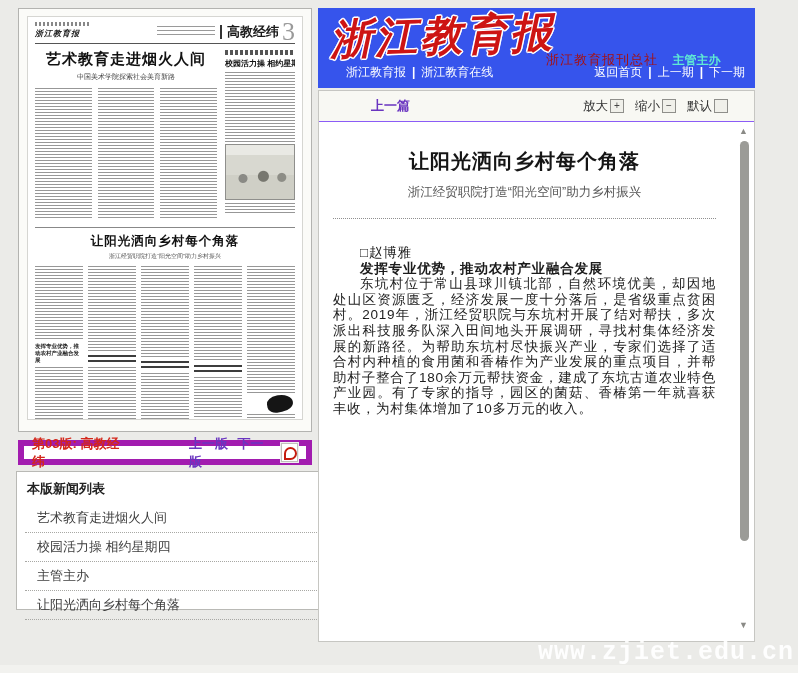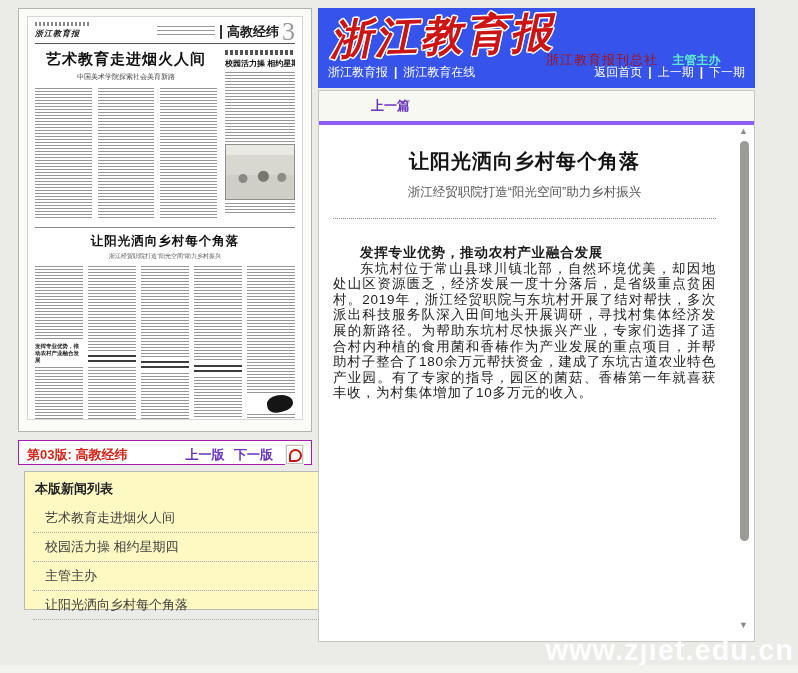--- a/index.html
+++ b/index.html
@@ -38,70 +38,70 @@
   .np-headline3{text-align:center;font-size:12.5px;font-weight:bold;color:#111;letter-spacing:1px;}
   .np-sub3{text-align:center;font-size:6px;color:#555;margin:2px 0 5px 0;}
   .np-cols2{display:flex;gap:5px;height:158px;}
   .np-col2{flex:1;display:flex;flex-direction:column;}
   .np-subhead{font-size:5.5px;font-weight:bold;color:#222;line-height:7px;margin:3px 0;}
   .np-boldline{height:9px;background-image:repeating-linear-gradient(#3d3d3d 0,#3d3d3d 2px,transparent 2px,transparent 5px);margin:3px 0;}
   .flex1{flex:1;}
   .np-stamp{width:26px;height:17px;background:#151515;border-radius:45% 55% 50% 40%;transform:rotate(-10deg);align-self:flex-end;margin:2px 2px 2px 0;}
 
   
-  .page-bar{position:absolute;left:18px;top:440px;width:294px;height:25px;background:#fff;border:1px solid #a21caf;box-sizing:border-box;display:flex;align-items:flex-end;}
+  .page-bar{position:absolute;left:18px;top:440px;width:294px;height:25px;background:#fff;border:6px solid #a21caf;box-sizing:border-box;display:flex;align-items:center;}
   .pb-label{color:#d4261a;font-weight:bold;font-size:13px;margin-left:8px;}
   .pb-links{margin-left:58px;font-size:13px;font-weight:bold;}
   .pb-links a{color:#6a35c0;text-decoration:none;margin-right:6px;cursor:pointer;}
   .pdf-icon{margin-left:auto;margin-right:8px;width:15px;height:17px;background:#fff;border:1px solid #c0c0bc;position:relative;box-shadow:0 0 0 1px #eee;}
   .pdf-icon span{position:absolute;left:2px;top:3px;width:9px;height:9px;border:2.5px solid #c41b0e;border-radius:50% 50% 50% 0;}
 
   
-  .news-box{position:absolute;left:24px;top:471px;width:320px;height:139px;background:#fef9c3;border:1px solid #b9b9b5;box-sizing:border-box;}
+  .news-box{position:absolute;left:16px;top:471px;width:320px;height:139px;background:#ffffff;border:1px solid #b9b9b5;box-sizing:border-box;}
   .nb-title{font-size:13px;font-weight:bold;color:#222;padding:8px 10px 6px 10px;}
   .nb-list{margin:0 8px;position:relative;}
   .nb-item{font-size:13px;color:#3d3d3d;padding:5px 4px 5px 12px;border-bottom:1px dotted #a8a8a4;cursor:pointer;}
   .nb-scroll{position:absolute;right:-2px;top:4px;font-size:8px;color:#8a8a86;}
 
   
   .banner{position:absolute;left:318px;top:8px;width:437px;height:80px;background:#3654ec;overflow:hidden;}
   .logo{position:absolute;left:12px;top:0px;font-family:"Liberation Serif","DejaVu Serif",serif;font-style:italic;font-weight:bold;font-size:42px;color:#cd1414;letter-spacing:3px;transform:rotate(-2deg);
         text-shadow:-1.5px 0 #fff,1.5px 0 #fff,0 -1.5px #fff,0 1.5px #fff,-1px -1px #fff,1px 1px #fff,1px -1px #fff,-1px 1px #fff;}
   .agency{position:absolute;left:228px;top:42px;white-space:nowrap;}
   .agency-name{color:#a61111;font-weight:normal;font-size:13px;letter-spacing:1px;}
   .agency-role{color:#5eead4;font-weight:bold;font-size:12px;margin-left:10px;margin-top:45px;}
   .banner-row{position:absolute;left:0;right:0;bottom:7px;display:flex;justify-content:space-between;font-size:12px;color:#fff;}
   .banner-row a{color:#fff;text-decoration:none;cursor:pointer;}
-  .b-left{margin-left:10px;}
+  .b-left{margin-left:28px;}
   .b-right{margin-right:10px;}
   .b-sep{margin:0 6px;font-weight:bold;}
 
   
   .content{position:absolute;left:318px;top:90px;width:437px;height:552px;background:#fff;border:1px solid #c6c6c2;box-sizing:border-box;}
-  .toolbar{height:30px;background:#f8f8f3;border-bottom:4px solid #8b5cf6;display:flex;align-items:center;position:relative;}
+  .toolbar{height:30px;background:#f8f8f3;border-bottom:1px solid #8b5cf6;display:flex;align-items:center;position:relative;}
   .tb-prev{color:#6a35c0;font-size:13px;font-weight:bold;margin-left:52px;text-decoration:none;cursor:pointer;}
   .tb-date{position:absolute;left:150px;font-size:14px;font-weight:bold;color:#333;letter-spacing:1px;}
   .tb-controls{margin-left:auto;margin-right:26px;font-size:12.5px;color:#333;display:flex;align-items:center;}
   .ctlbox{display:inline-block;width:12px;height:12px;line-height:11px;border:1px solid #8f8f8b;background:#f0f0ea;font-size:10px;text-align:center;color:#444;margin:0 11px 0 2px;cursor:pointer;}
   .ctlbox.last{margin-right:0;}
 
   .article{position:absolute;left:14px;right:38px;top:31px;bottom:0;overflow:hidden;}
   .art-title{text-align:center;font-size:20px;font-weight:bold;color:#151515;margin:26px 0 0 0;letter-spacing:1px;}
   .art-sub{text-align:center;font-size:12.5px;color:#555;margin:9px 0 0 0;}
   .dotted{border-top:1px dotted #8f8f8f;margin:17px 0 0 0;}
   .art-body{margin-top:26px;}
   .art-body p{margin:0;font-size:13.5px;line-height:15.6px;color:#1c1c1c;text-indent:2em;letter-spacing:0.8px;text-align:justify;}
   .art-body p.sec{font-weight:bold;}
 
   .vscroll{position:absolute;top:31px;right:1px;bottom:1px;width:17px;}
   .vs-up{position:absolute;top:4px;left:3px;font-size:9px;color:#8a8a86;cursor:pointer;}
   .vs-thumb{position:absolute;top:19px;left:4px;width:9px;height:400px;background:#9b9b97;border-radius:5px;cursor:pointer;}
   .vs-down{position:absolute;bottom:10px;left:3px;font-size:9px;color:#8a8a86;cursor:pointer;}
 
-  .watermark{position:absolute;right:4px;bottom:6px;font-family:Liberation Sans, sans-serif;font-weight:bold;font-size:29px;color:rgba(255,255,255,0.92);letter-spacing:1px;}
+  .watermark{position:absolute;right:4px;bottom:6px;font-family:Liberation Mono, monospace;font-weight:bold;font-size:25px;color:rgba(255,255,255,0.92);letter-spacing:1px;}
   .footer-band{position:absolute;left:0;right:0;bottom:0;height:8px;background:#f2f2ef;}
 </style>
 </head>
 <body>
 
 <div id="screen">
 
   <div class="paper-box">
     <div class="paper-page">
       <div class="np-header">
@@ -205,27 +205,36 @@
       </div>
       <div class="b-right">
         <a>返回首页</a><span class="b-sep">|</span><a>上一期</a><span class="b-sep">|</span><a>下一期</a>
       </div>
     </div>
   </div>
 
   <div class="content">
     <div class="toolbar">
       <a class="tb-prev">上一篇</a>
+      <span class="tb-controls">
+        <span>放大</span>
+          <span class="ctlbox">+</span>
+        <span>缩小</span>
+          <span class="ctlbox">−</span>
+        <span>默认</span>
+          <span class="ctlbox last"></span>
+      </span>
     </div>
 
     <div class="article">
       <h1 class="art-title" style="font-size:20px;margin:26px 0 0 0;">让阳光洒向乡村每个角落</h1>
       <div class="art-sub">浙江经贸职院打造“阳光空间”助力乡村振兴</div>
       <div class="dotted"></div>
       <div class="art-body">
+        <p>□赵博雅</p>
         <p class="sec">发挥专业优势，推动农村产业融合发展</p>
         <p>东坑村位于常山县球川镇北部，自然环境优美，却因地处山区资源匮乏，经济发展一度十分落后，是省级重点贫困村。2019年，浙江经贸职院与东坑村开展了结对帮扶，多次派出科技服务队深入田间地头开展调研，寻找村集体经济发展的新路径。为帮助东坑村尽快振兴产业，专家们选择了适合村内种植的食用菌和香椿作为产业发展的重点项目，并帮助村子整合了180余万元帮扶资金，建成了东坑古道农业特色产业园。有了专家的指导，园区的菌菇、香椿第一年就喜获丰收，为村集体增加了10多万元的收入。</p>
 
       </div>
     </div>
 
     <div class="vscroll">
       <span class="vs-up">▲</span>
       <div class="vs-thumb"></div>
       <span class="vs-down">▼</span>

